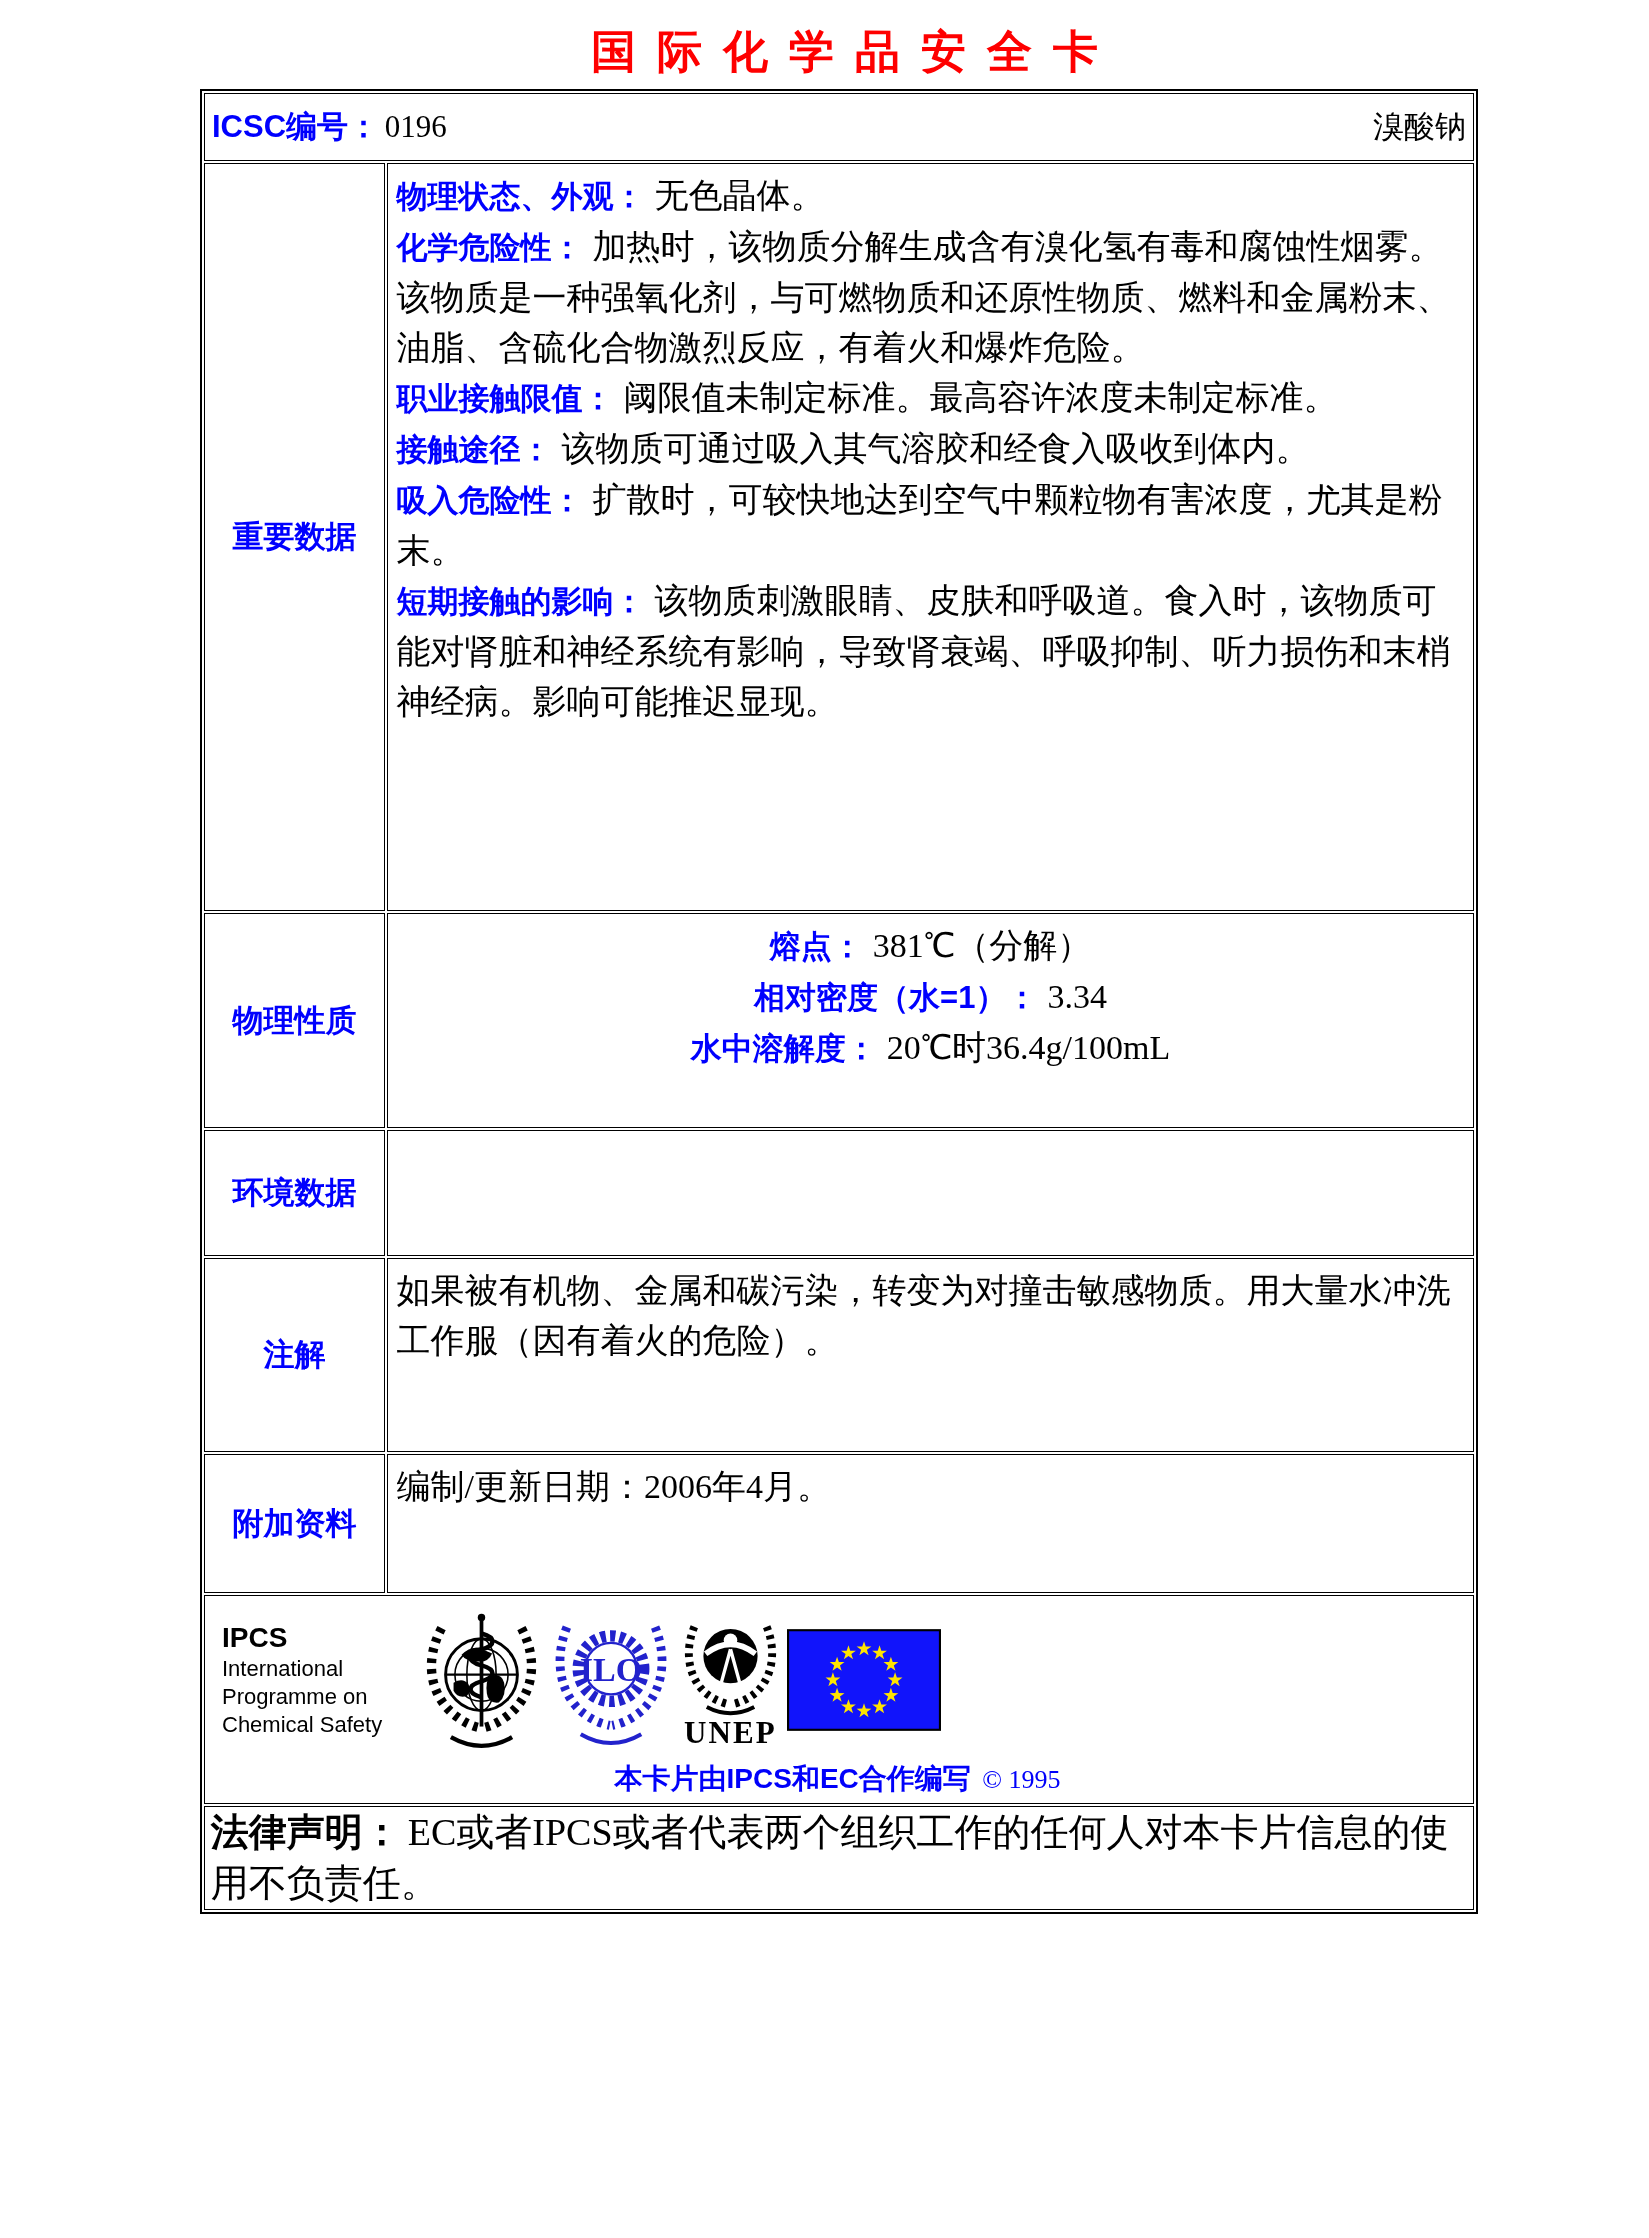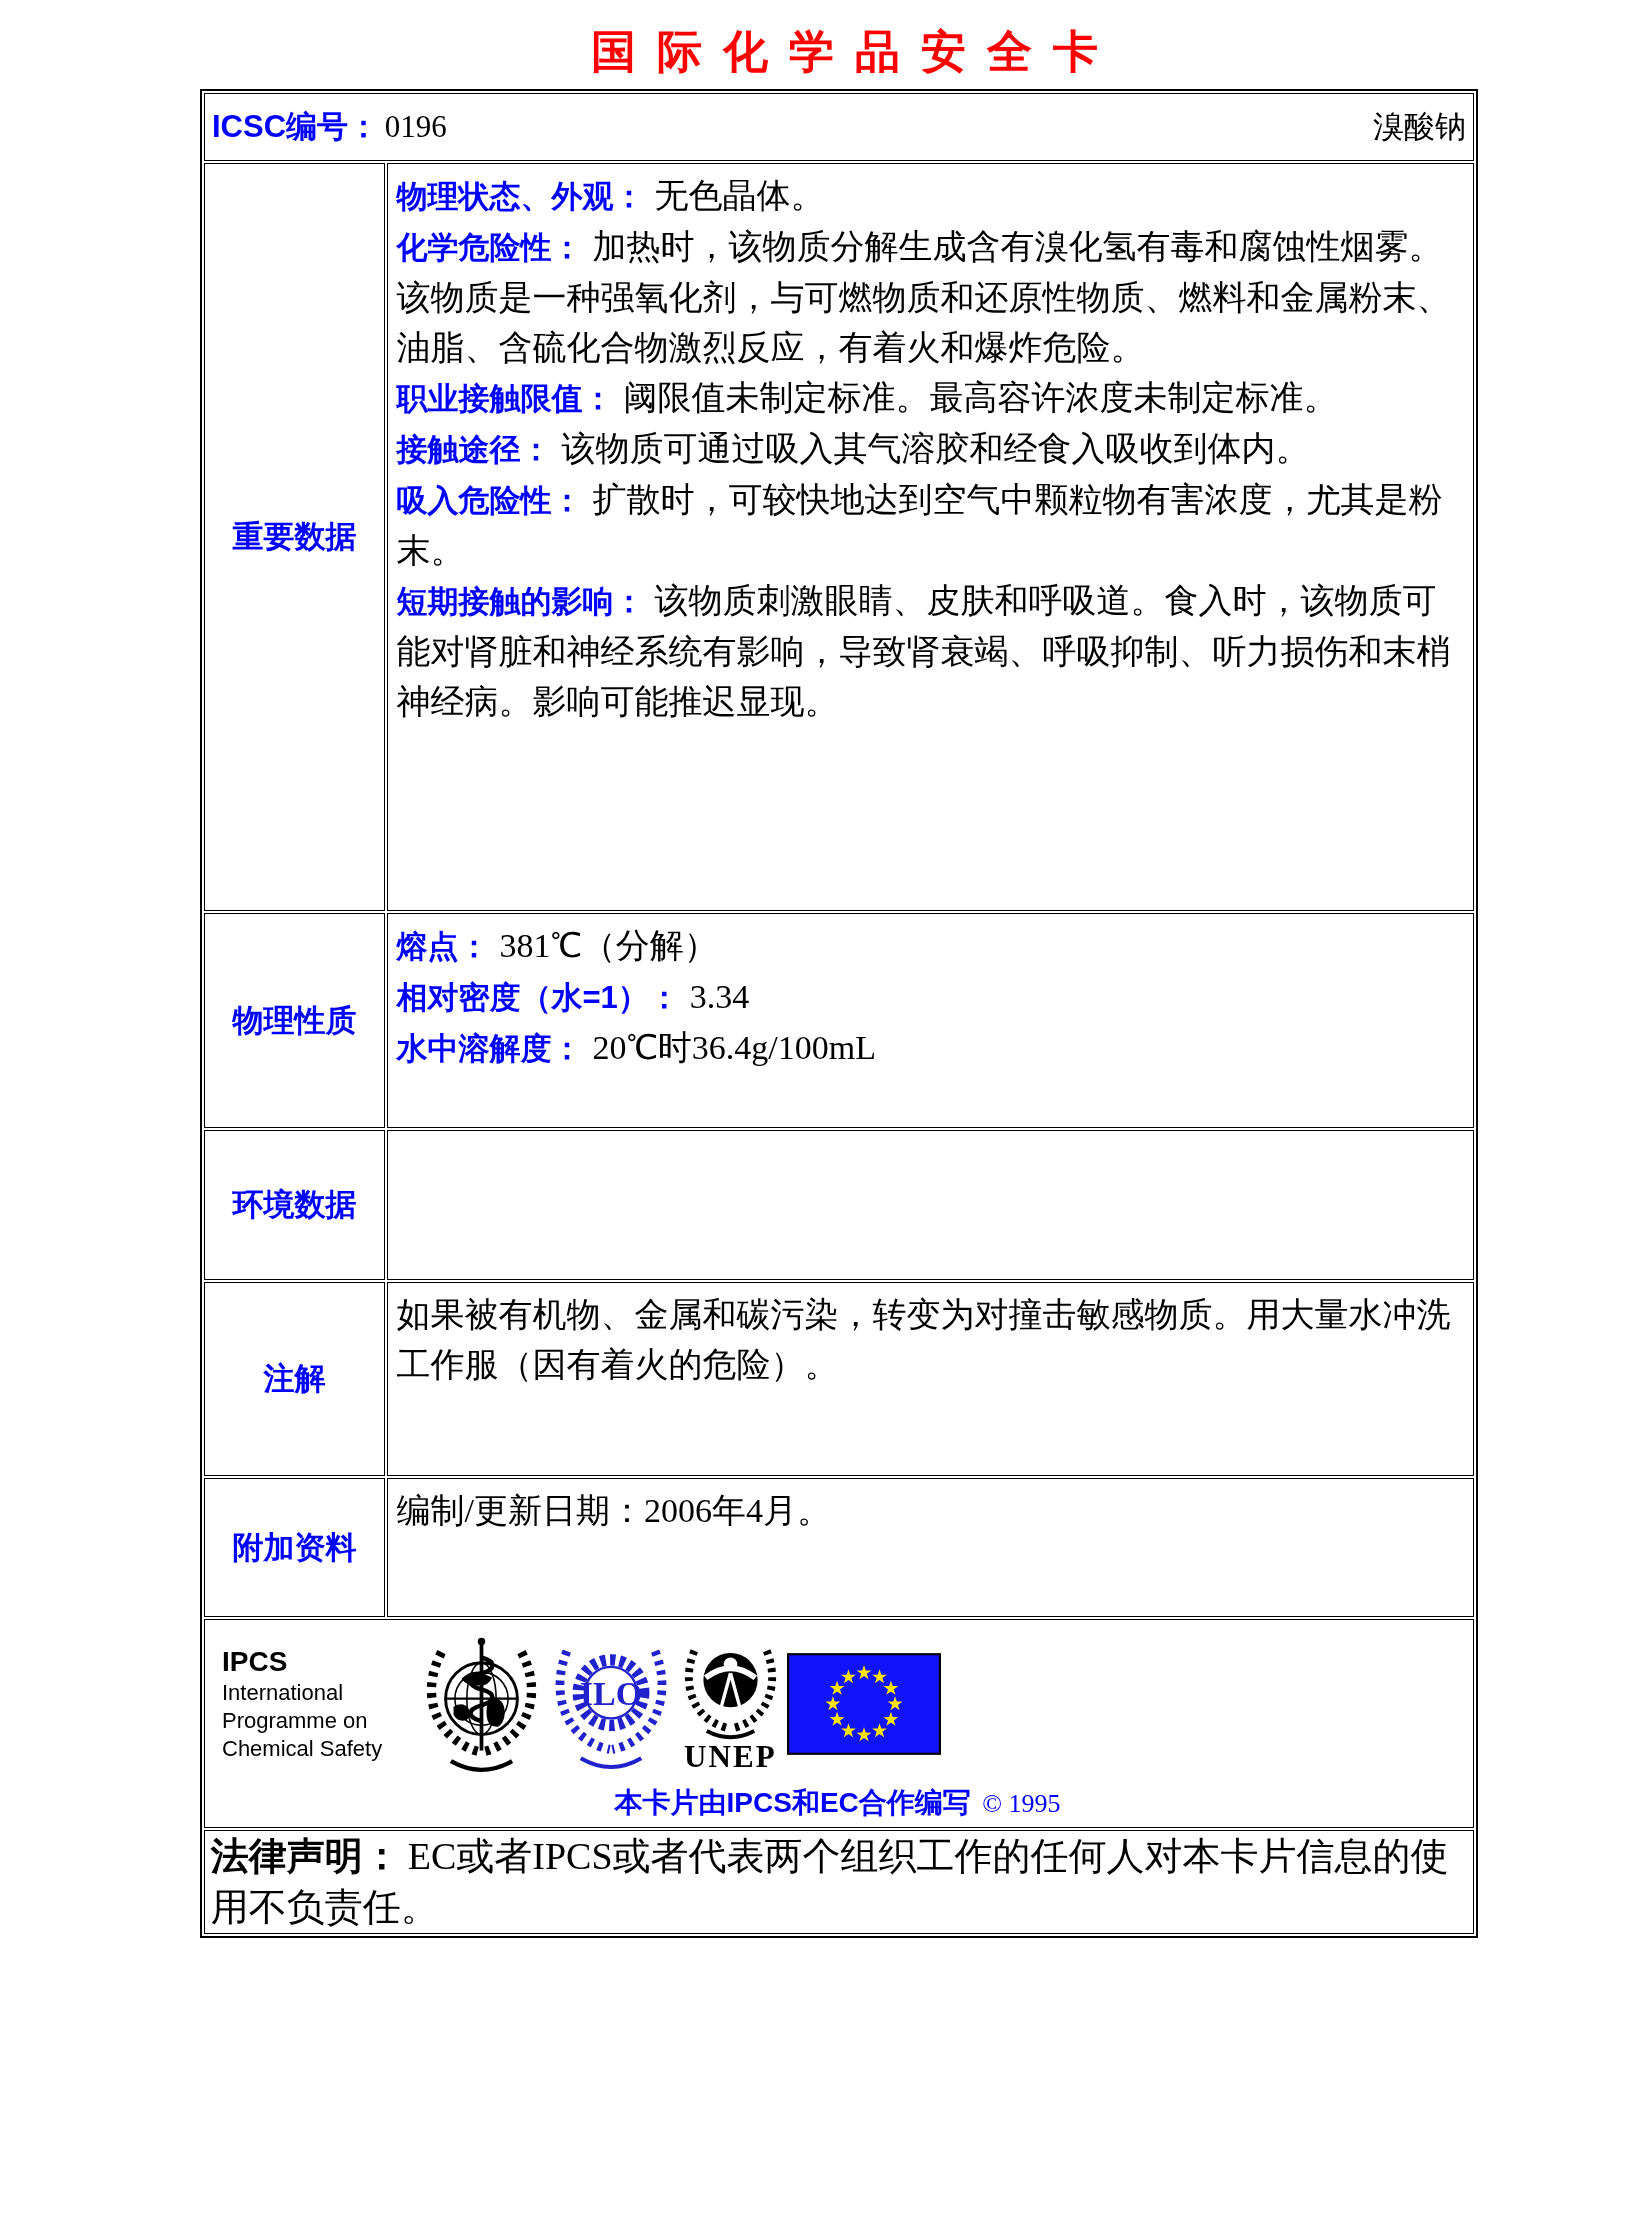--- a/index.html
+++ b/index.html
@@ -34,22 +34,22 @@
   }
   
   .content-cell {
     vertical-align:top; padding:7px 8.5px; font-size:34px; line-height:50px; color:#000;
   }
   .field {
     color:#0000fe; font-family:"Liberation Sans", sans-serif; font-weight:bold;
     font-size:31px; margin-right:10px;
   }
   .r-important td { height:748px; }
-  .r-physical  td { height:215px; }
-  .r-env       td { height:150px; }
+  .r-physical  td { height:215px;text-align:center; }
+  .r-env       td { height:126px; }
   .r-notes     td { height:194px; }
   .r-additional td { height:139px; }
   
   .logos-cell { height:193px; vertical-align:top; padding:11.3px 20px 4.3px 17px; }
   .logos-strip { display:flex; align-items:center; height:146px; }
   .ipcs-block { width:193px; font-family:"Liberation Sans", sans-serif; color:#000; }
   .ipcs-acronym { font-weight:bold; font-size:28px; line-height:34px; }
   .ipcs-line { font-size:22px; line-height:28px; }
   .unep-block { text-align:center; }
   .unep-caption { font-family:"Liberation Serif", serif; font-weight:bold; font-size:31px; line-height:33px; letter-spacing:2.1px; }

